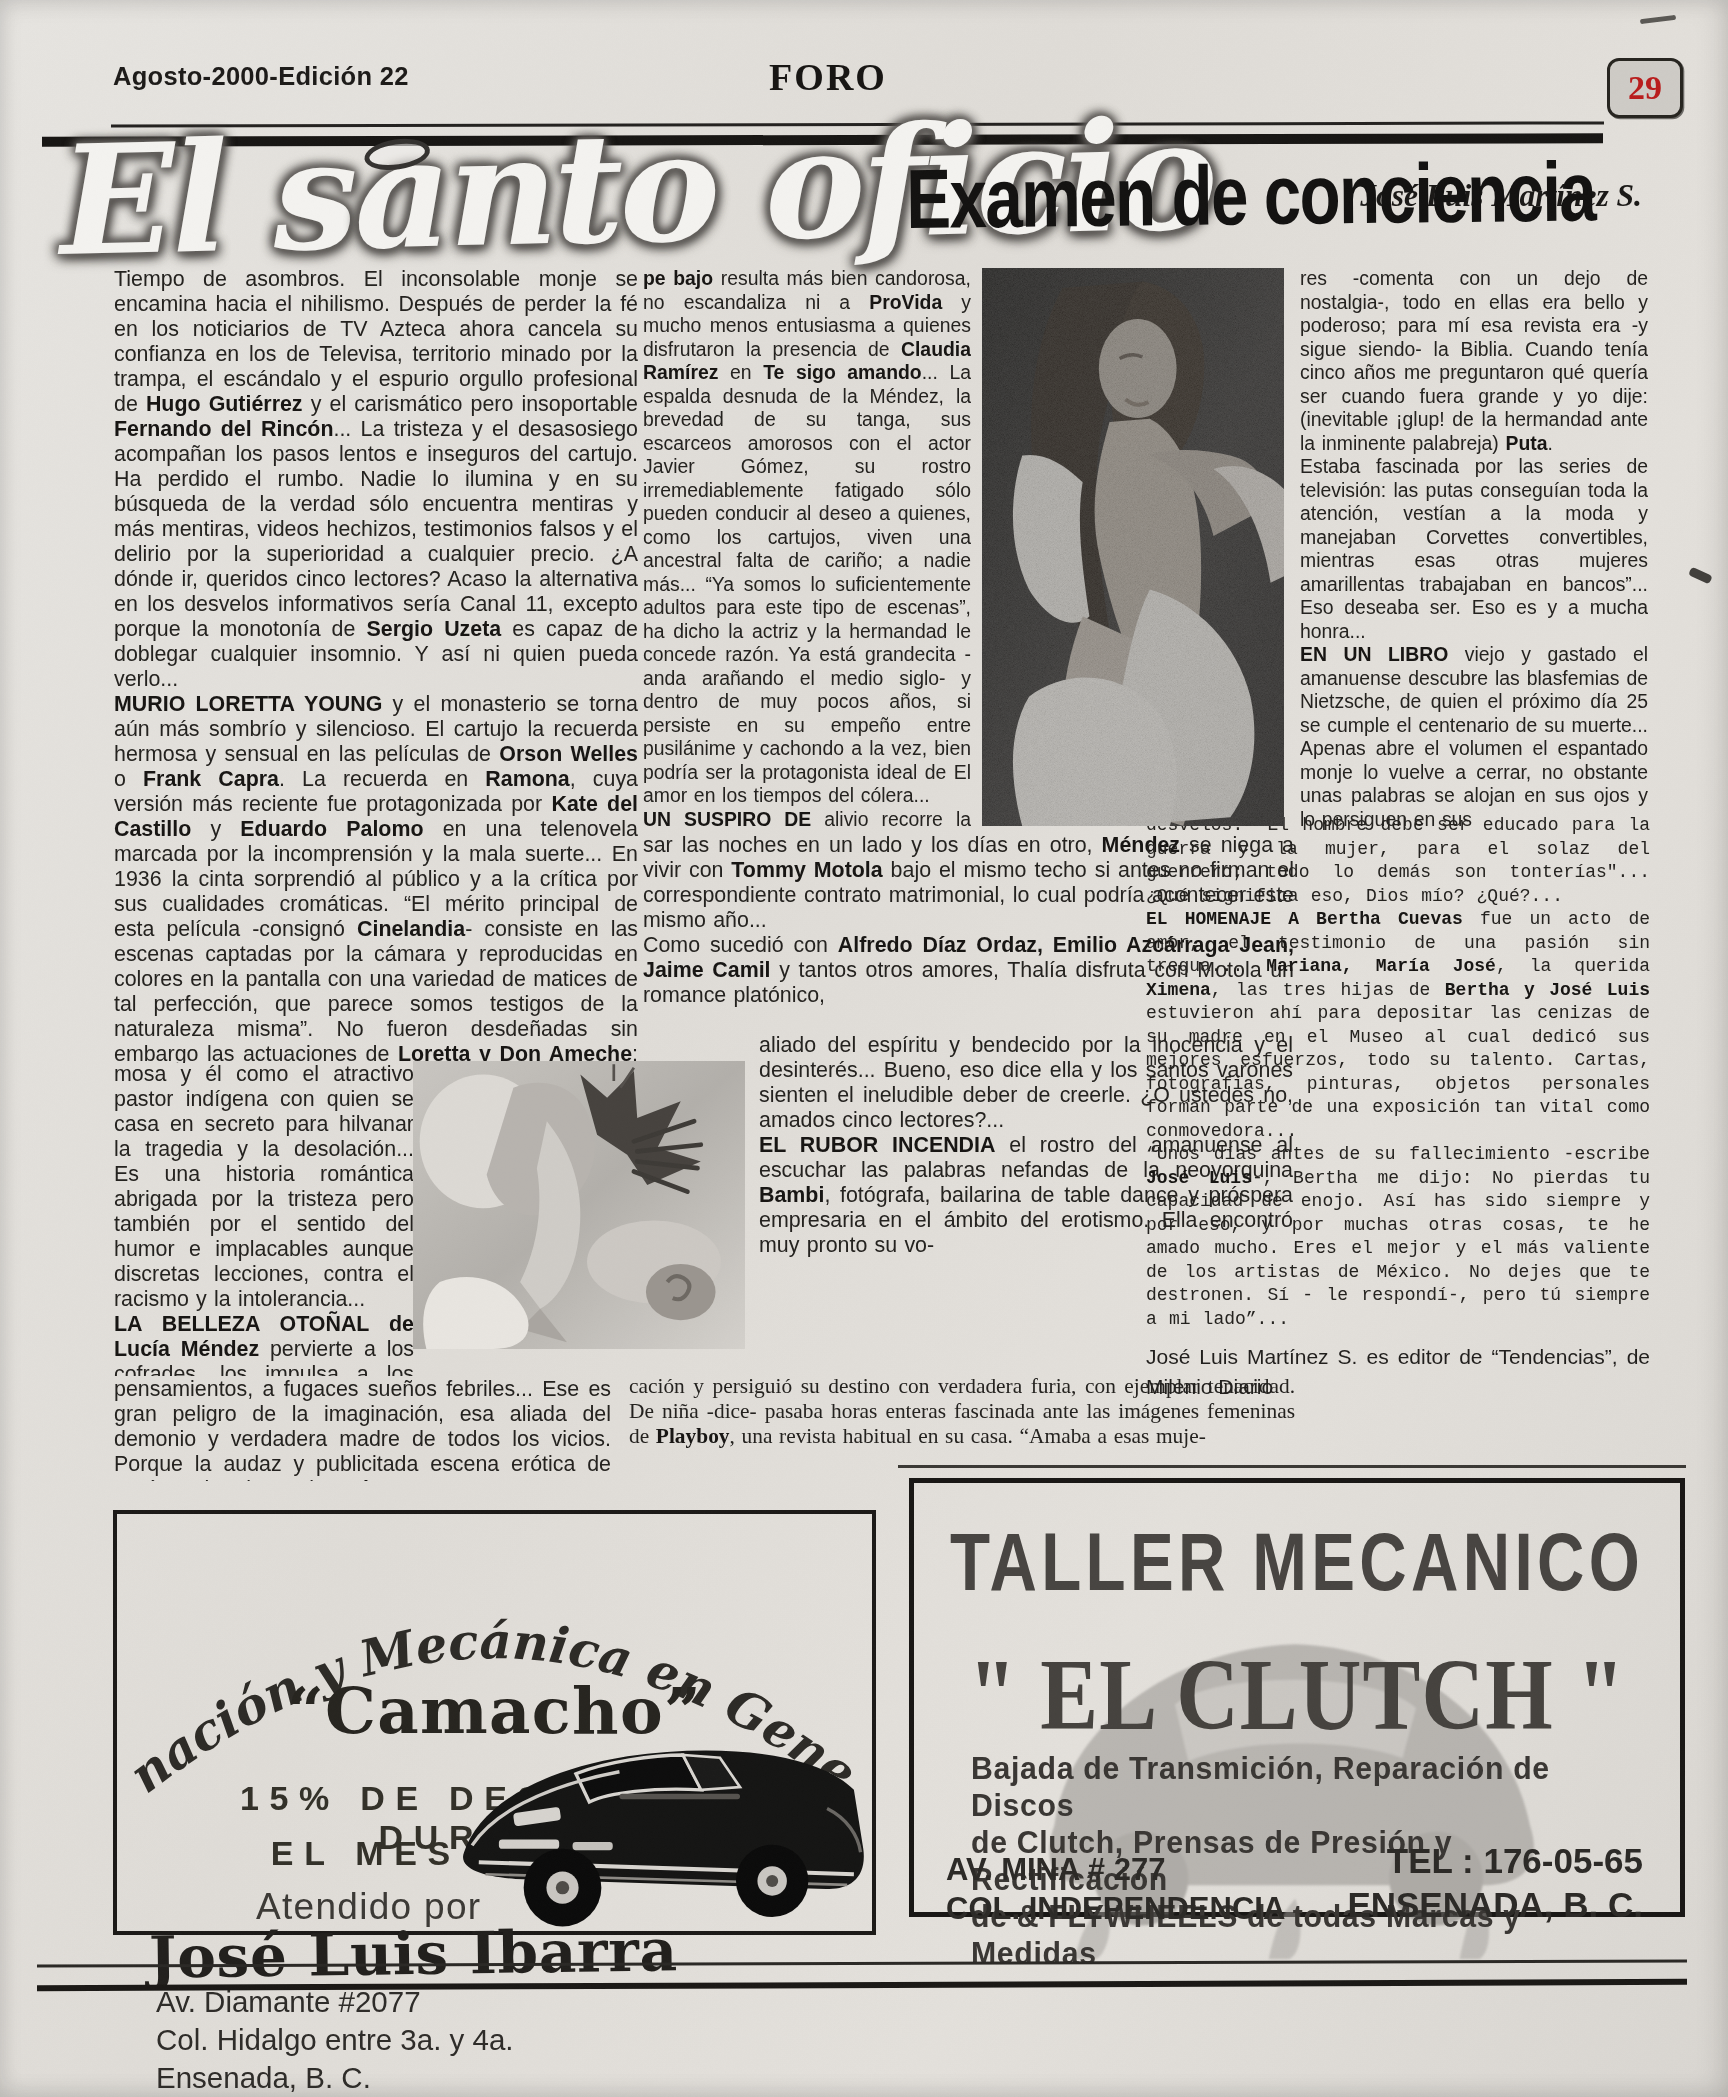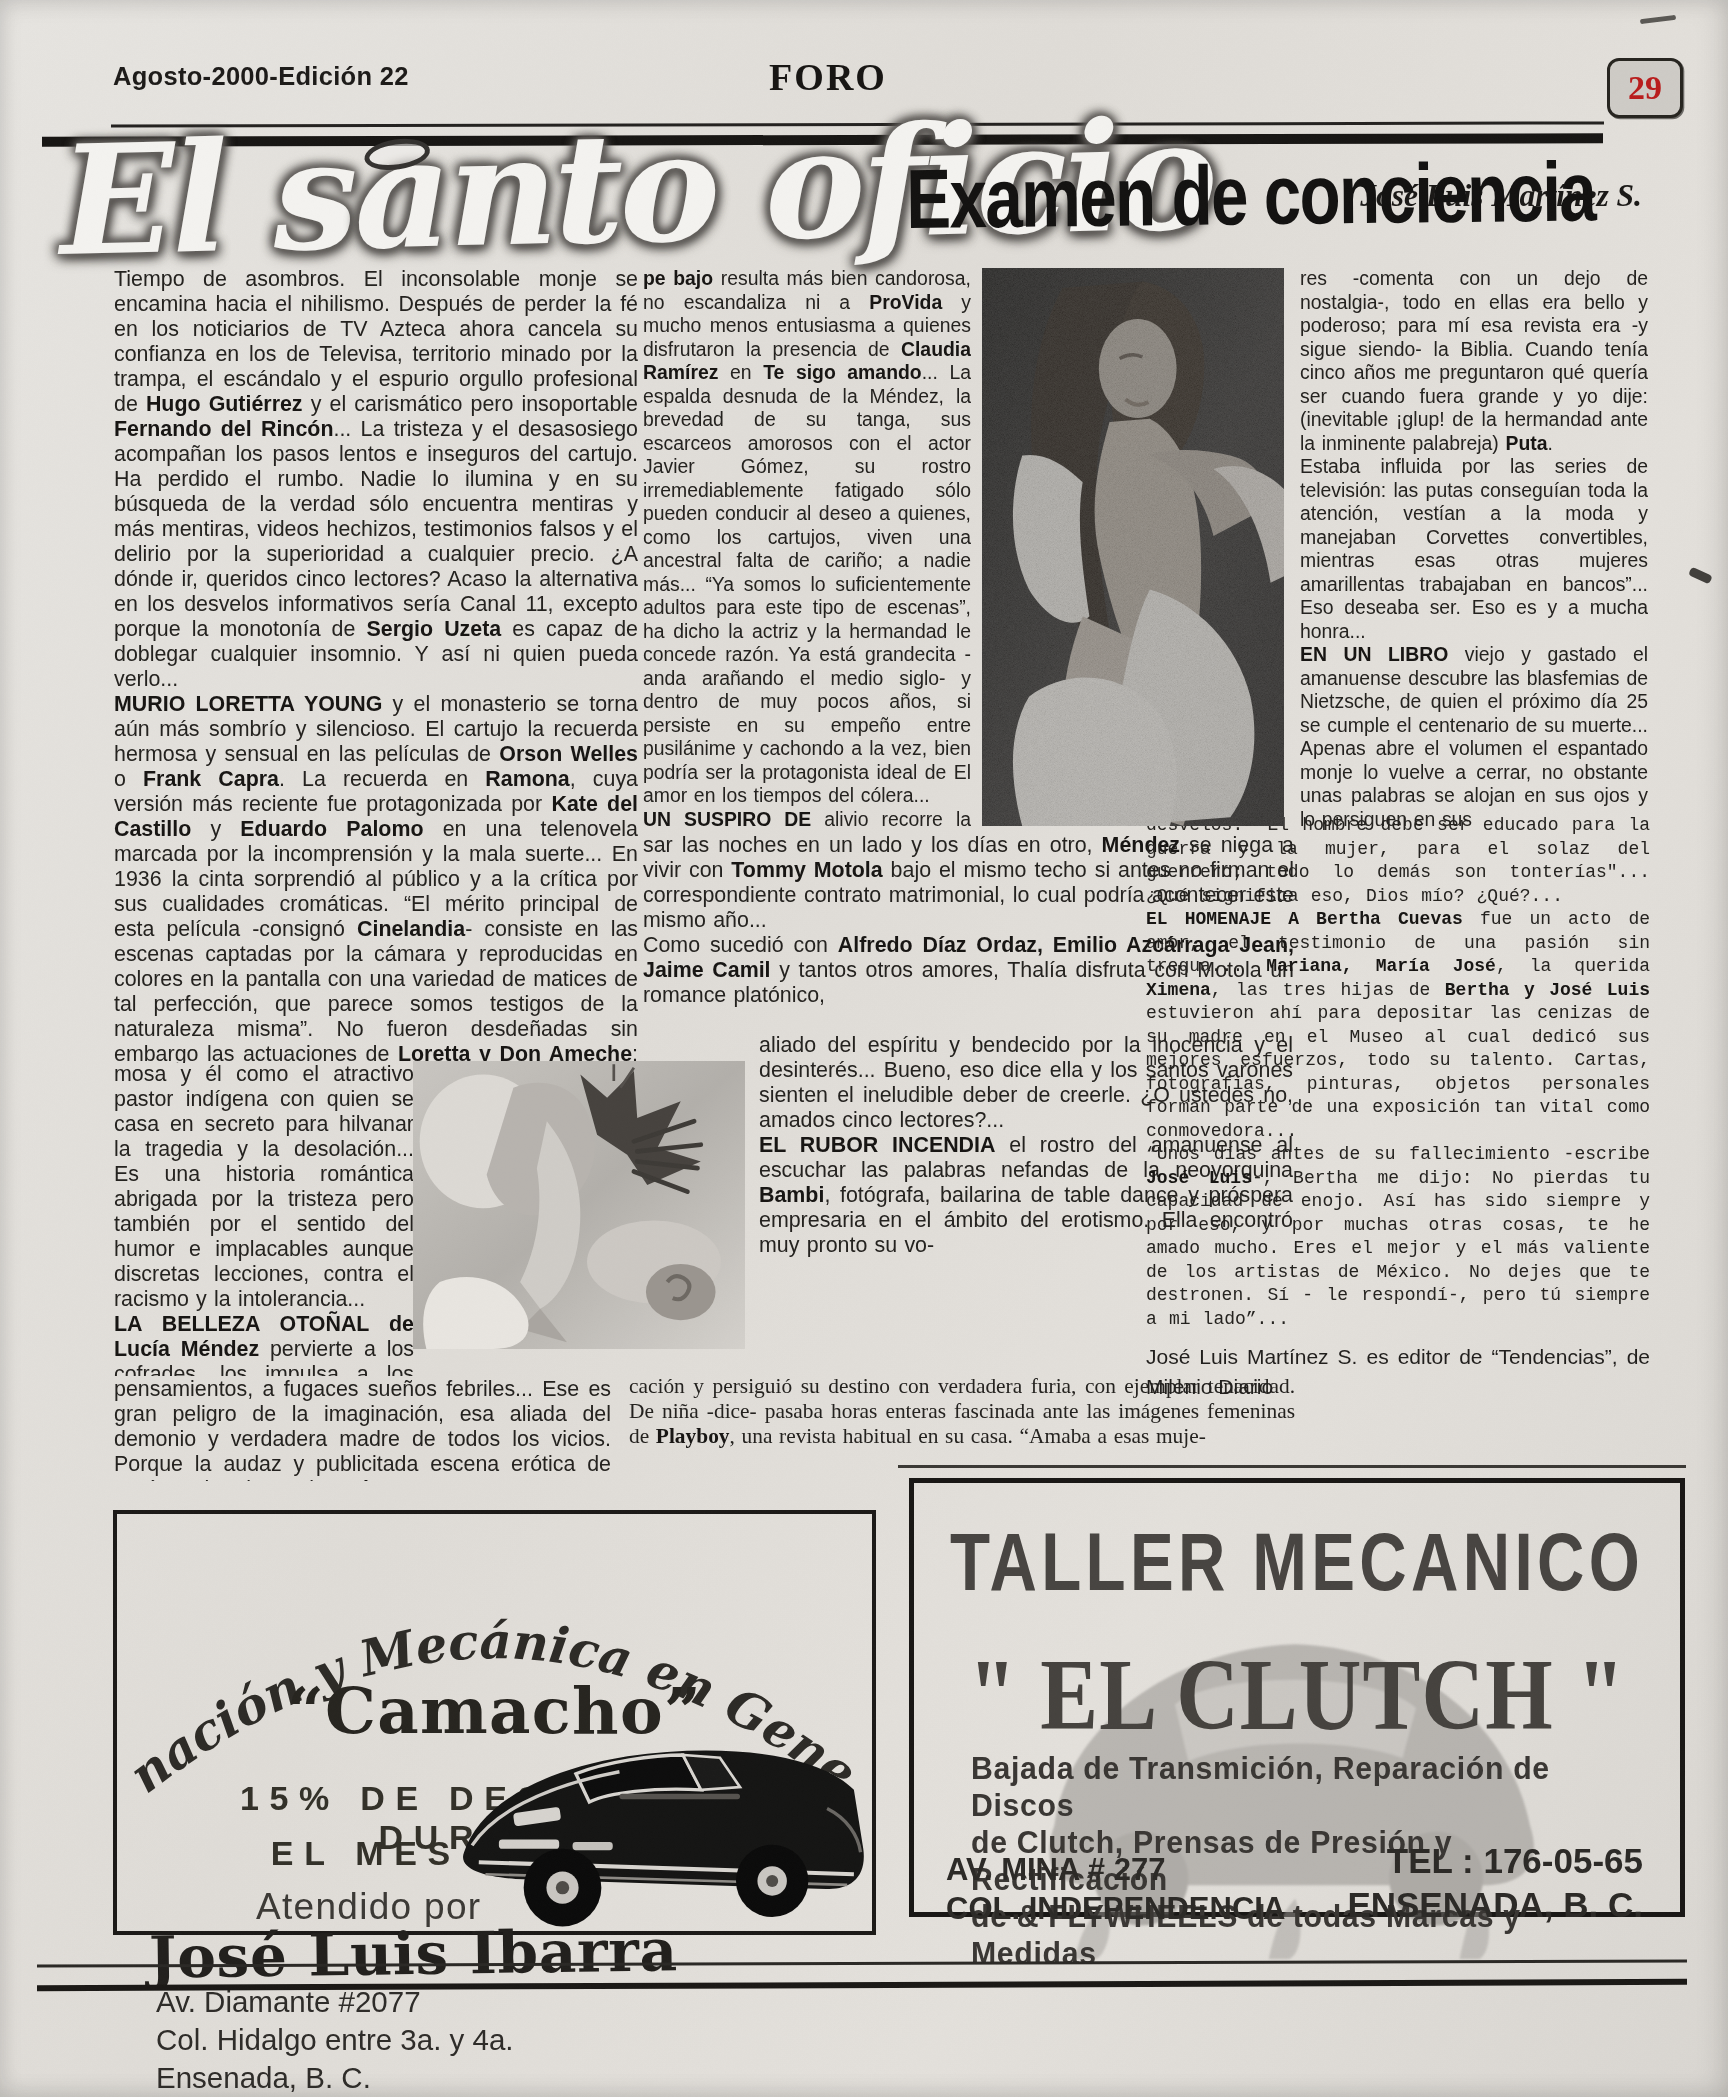--- a/index.html
+++ b/index.html
@@ -117,21 +117,21 @@
     </div>
   <div id="col2c" class="abs body">
       <div class="para"><span>aliado del espíritu y bendecido por la inocencia y el desinterés... Bueno, eso dice ella y los santos varones sienten el ineludible deber de creerle. ¿O ustedes no, amados cinco lectores?...</span></div>
       <div class="para"><b>EL RUBOR INCENDIA</b><span> el rostro del amanuense al escuchar las palabras nefandas de la neoyorquina </span><b>Bambi</b><span>, fotógrafa, bailarina de table dance y próspera empresaria en el ámbito del erotismo. Ella encontró muy pronto su vo-</span></div>
     </div>
   <div id="col2d" class="abs body">
       <div class="para"><span>cación y persiguió su destino con verdadera furia, con ejemplar tenacidad. De niña -dice- pasaba horas enteras fascinada ante las imágenes femeninas de </span><b>Playboy</b><span>, una revista habitual en su casa. “Amaba a esas muje-</span></div>
     </div>
   <div id="col3a" class="abs body">
       <div class="para"><span>res -comenta con un dejo de nostalgia-, todo en ellas era bello y poderoso; para mí esa revista era -y sigue siendo- la Biblia. Cuando tenía cinco años me preguntaron qué quería ser cuando fuera grande y yo dije: (inevitable ¡glup! de la hermandad ante la inminente palabreja) </span><b>Puta</b><span>.</span></div>
-      <div class="para"><span>Estaba influida por las series de televisión: las putas conseguían toda la atención, vestían a la moda y manejaban Corvettes convertibles, mientras esas otras mujeres amarillentas trabajaban en bancos”... Eso deseaba ser. Eso es y a mucha honra...</span></div>
+      <div class="para"><span>Estaba fascinada por las series de televisión: las putas conseguían toda la atención, vestían a la moda y manejaban Corvettes convertibles, mientras esas otras mujeres amarillentas trabajaban en bancos”... Eso deseaba ser. Eso es y a mucha honra...</span></div>
       <div class="para"><b>EN UN LIBRO</b><span> viejo y gastado el amanuense descubre las blasfemias de Nietzsche, de quien el próximo día 25 se cumple el centenario de su muerte... Apenas abre el volumen el espantado monje lo vuelve a cerrar, no obstante unas palabras se alojan en sus ojos y lo persiguen en sus</span></div>
     </div>
   <div id="col3b" class="abs body">
       <div class="para"><span>desvelos: “El hombre debe ser educado para la guerra y la mujer, para el solaz del guerrero; todo lo demás son tonterías"... ¿Qué significa eso, Dios mío? ¿Qué?...</span></div>
       <div class="para"><b>EL HOMENAJE A Bertha Cuevas</b><span> fue un acto de amor, el testimonio de una pasión sin tregua... </span><b>Mariana, María José</b><span>, la querida </span><b>Ximena</b><span>, las tres hijas de </span><b>Bertha y José Luis</b><span> estuvieron ahí para depositar las cenizas de su madre en el Museo al cual dedicó sus mejores esfuerzos, todo su talento. Cartas, fotografías, pinturas, objetos personales forman parte de una exposición tan vital como conmovedora...</span></div>
       <div class="para"><span>“Unos días antes de su fallecimiento -escribe </span><b>José Luis</b><span>-, Bertha me dijo: No pierdas tu capacidad de enojo. Así has sido siempre y por eso, y por muchas otras cosas, te he amado mucho. Eres el mejor y el más valiente de los artistas de México. No dejes que te destronen. Sí - le respondí-, pero tú siempre a mi lado”...</span></div>
       <div class="para"><b>QUERIDOS CINCO LECTORES</b><span>, con la ilusión de descubrir las sorpresas perpetradas por los editores de esta homilía, El Santo Oficio los colma de bendiciones.</span></div>
     </div>
   <div id="footnote" class="abs">José Luis Martínez S. es editor de “Tendencias”, de Milenio Diario</div>
 

